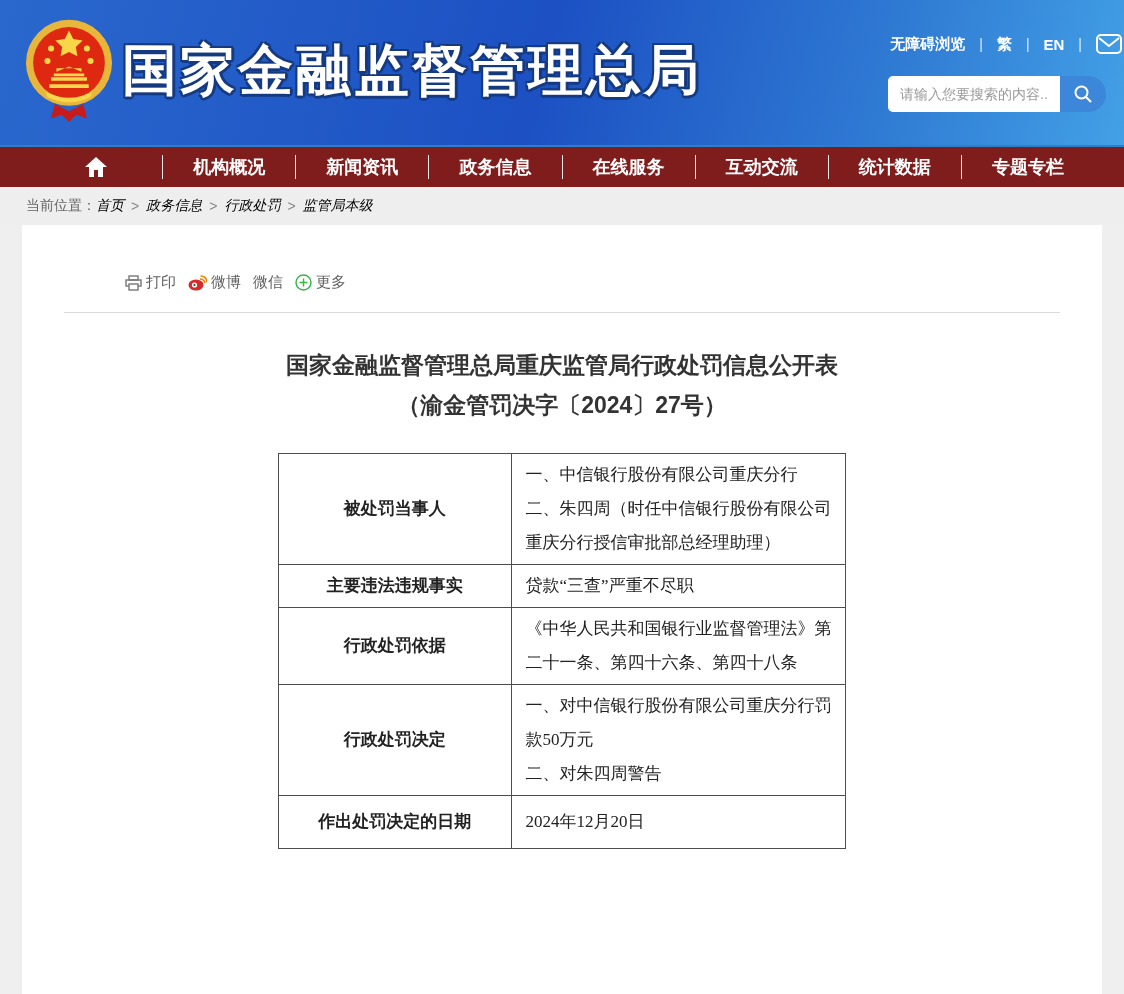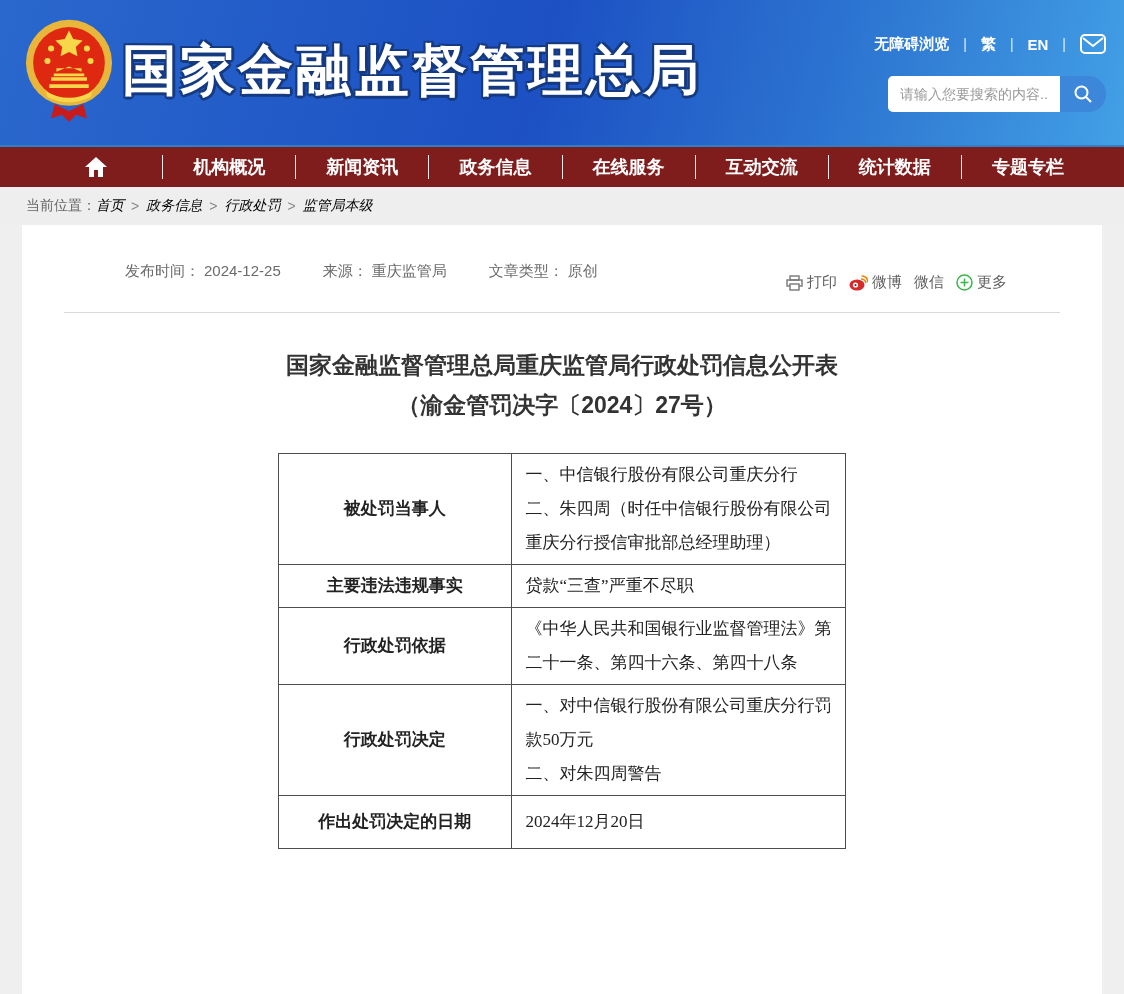--- a/index.html
+++ b/index.html
@@ -13,21 +13,21 @@
   }
   .emblem { position: absolute; left: 24px; top: 18px; width: 90px; height: 104px; }
   .site-title {
     position: absolute; left: 122px; top: 34px;
     font-size: 55px; font-weight: bold; color: #ffffff; letter-spacing: 3px;
     text-shadow: 2px 2px 0 #153a80, -2px 2px 0 #153a80, 2px -2px 0 #153a80,
                  -2px -2px 0 #153a80, 0 3px 0 #153a80, 3px 0 0 #153a80;
     white-space: nowrap;
   }
   .top-links {
-    position: absolute; right: 18px; top: 34px;
+    position: absolute; right: 2px; top: 34px;
     display: flex; align-items: center; gap: 14px;
     color: #ffffff; font-size: 15px; font-weight: bold;
   }
   .top-links .sep { font-weight: normal; opacity: .85; font-size: 14px; }
   .top-links a { color: #fff; text-decoration: none; }
   .mail-btn { display: inline-flex; align-items: center; cursor: pointer; }
 
   .search-box {
     position: absolute; right: 18px; top: 76px;
     display: flex; align-items: center; height: 36px;
@@ -181,31 +181,20 @@
   <a>政务信息</a>
   <span class="crumb-sep">&gt;</span>
   <a>行政处罚</a>
   <span class="crumb-sep">&gt;</span>
   <a>监管局本级</a>
 </div>
 
 <div class="card">
 
   <div class="meta-row">
-    <div class="meta-left">
-      <span class="meta-item">
-        <span class="lbl">发布时间：</span><span>2024-12-25</span>
-      </span>
-      <span class="meta-item">
-        <span class="lbl">来源：</span><span>重庆监管局</span>
-      </span>
-      <span class="meta-item">
-        <span class="lbl">文章类型：</span><span>原创</span>
-      </span>
-    </div>
     <div class="meta-right">
       <span class="tool">
         <svg width="17" height="16" viewBox="0 0 17 16">
           <rect x="4" y="1" width="9" height="4" fill="none" stroke="#777" stroke-width="1.4"></rect>
           <rect x="1" y="5" width="15" height="6" fill="none" stroke="#777" stroke-width="1.4"></rect>
           <rect x="4" y="9" width="9" height="6" fill="#fff" stroke="#777" stroke-width="1.4"></rect>
         </svg>
         <span>打印</span>
       </span>
       <span class="tool">

